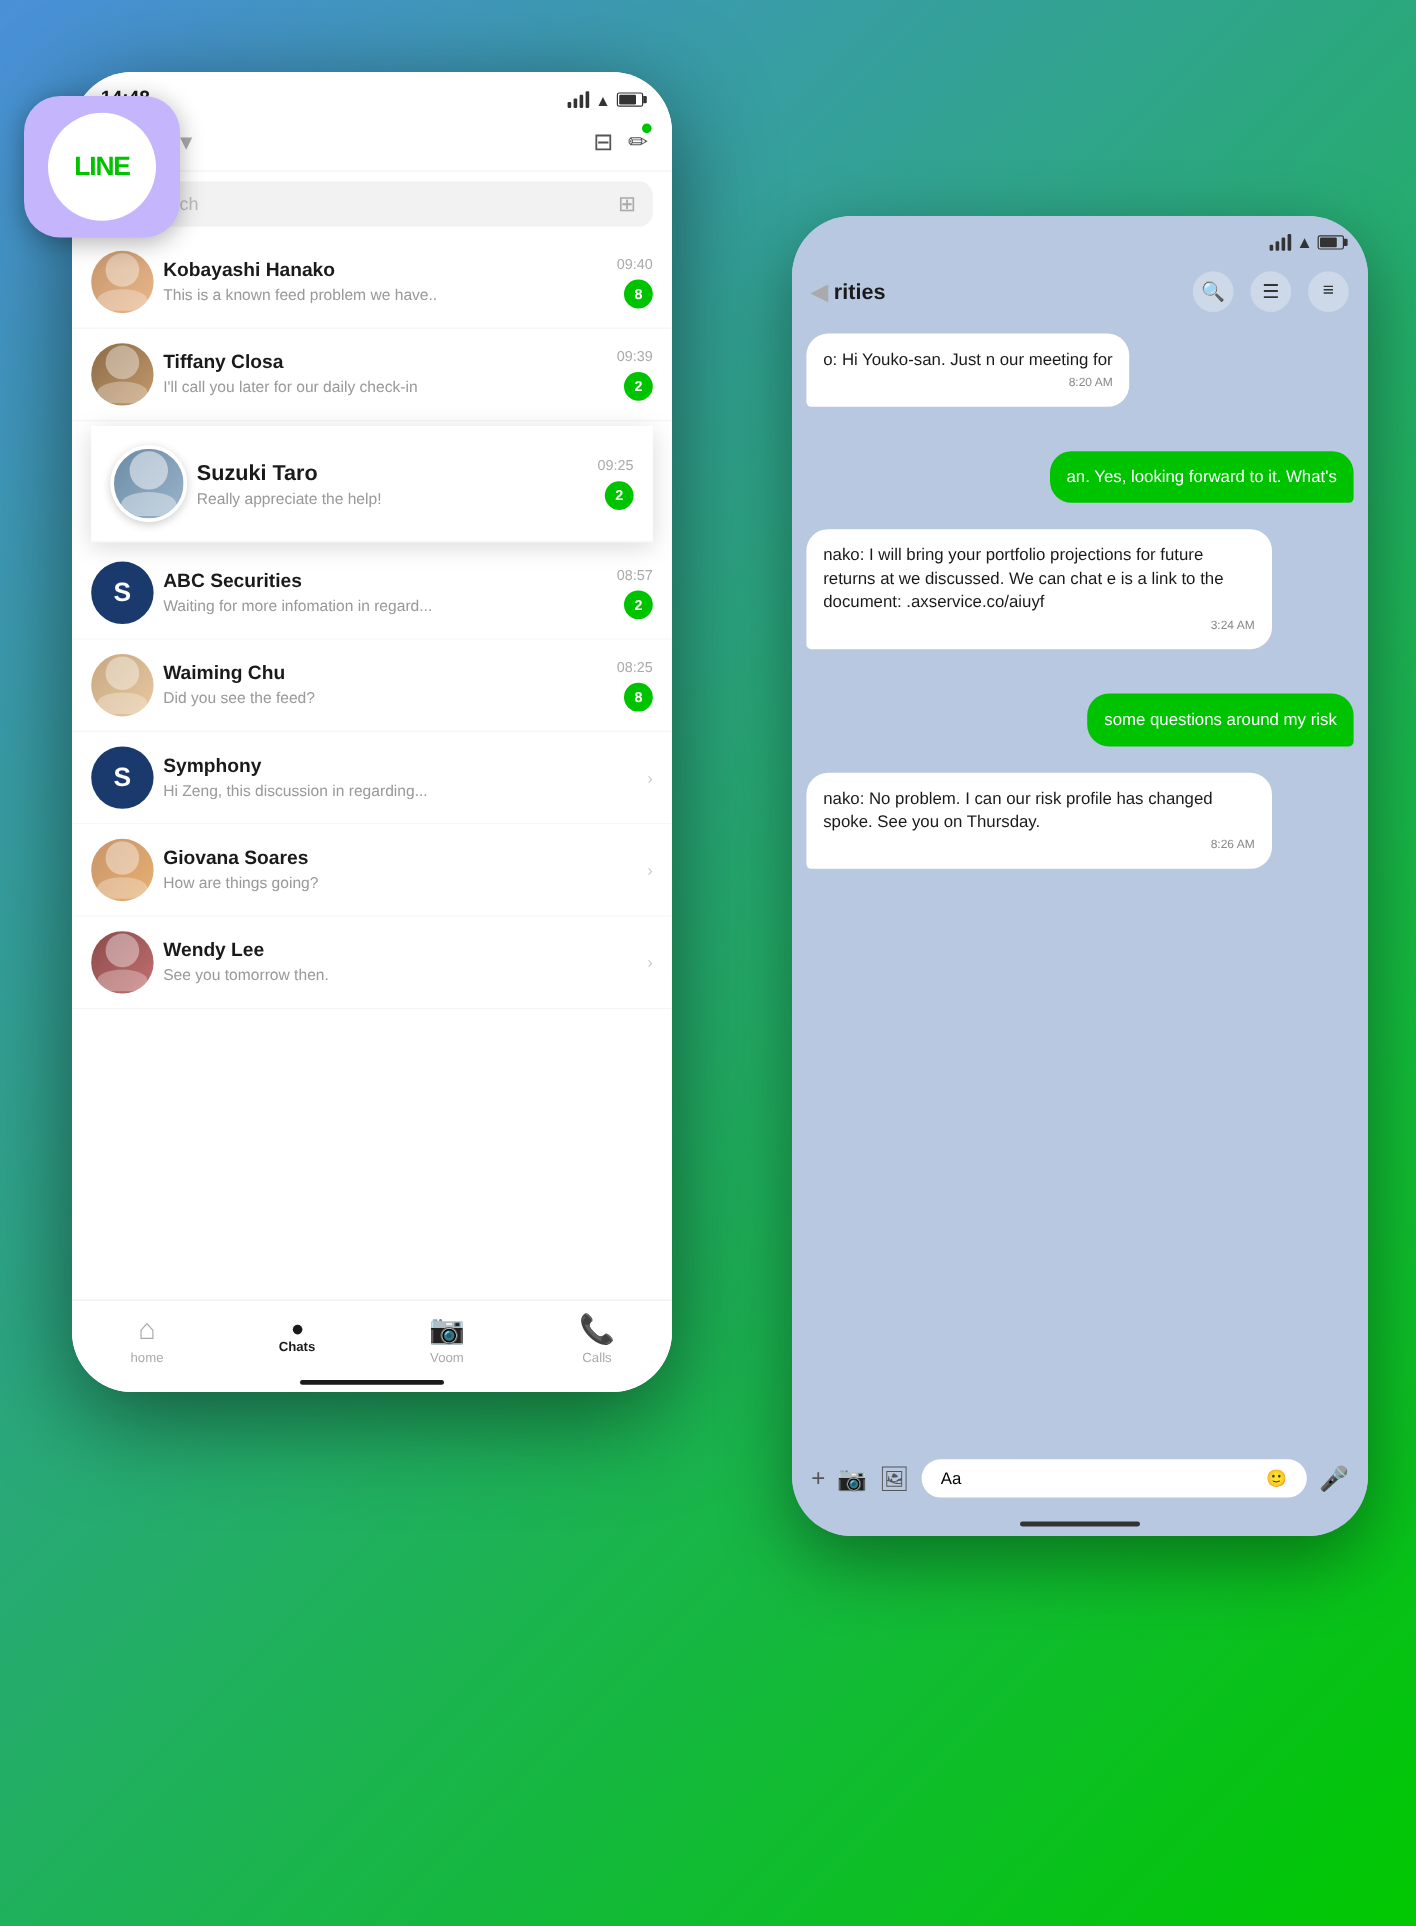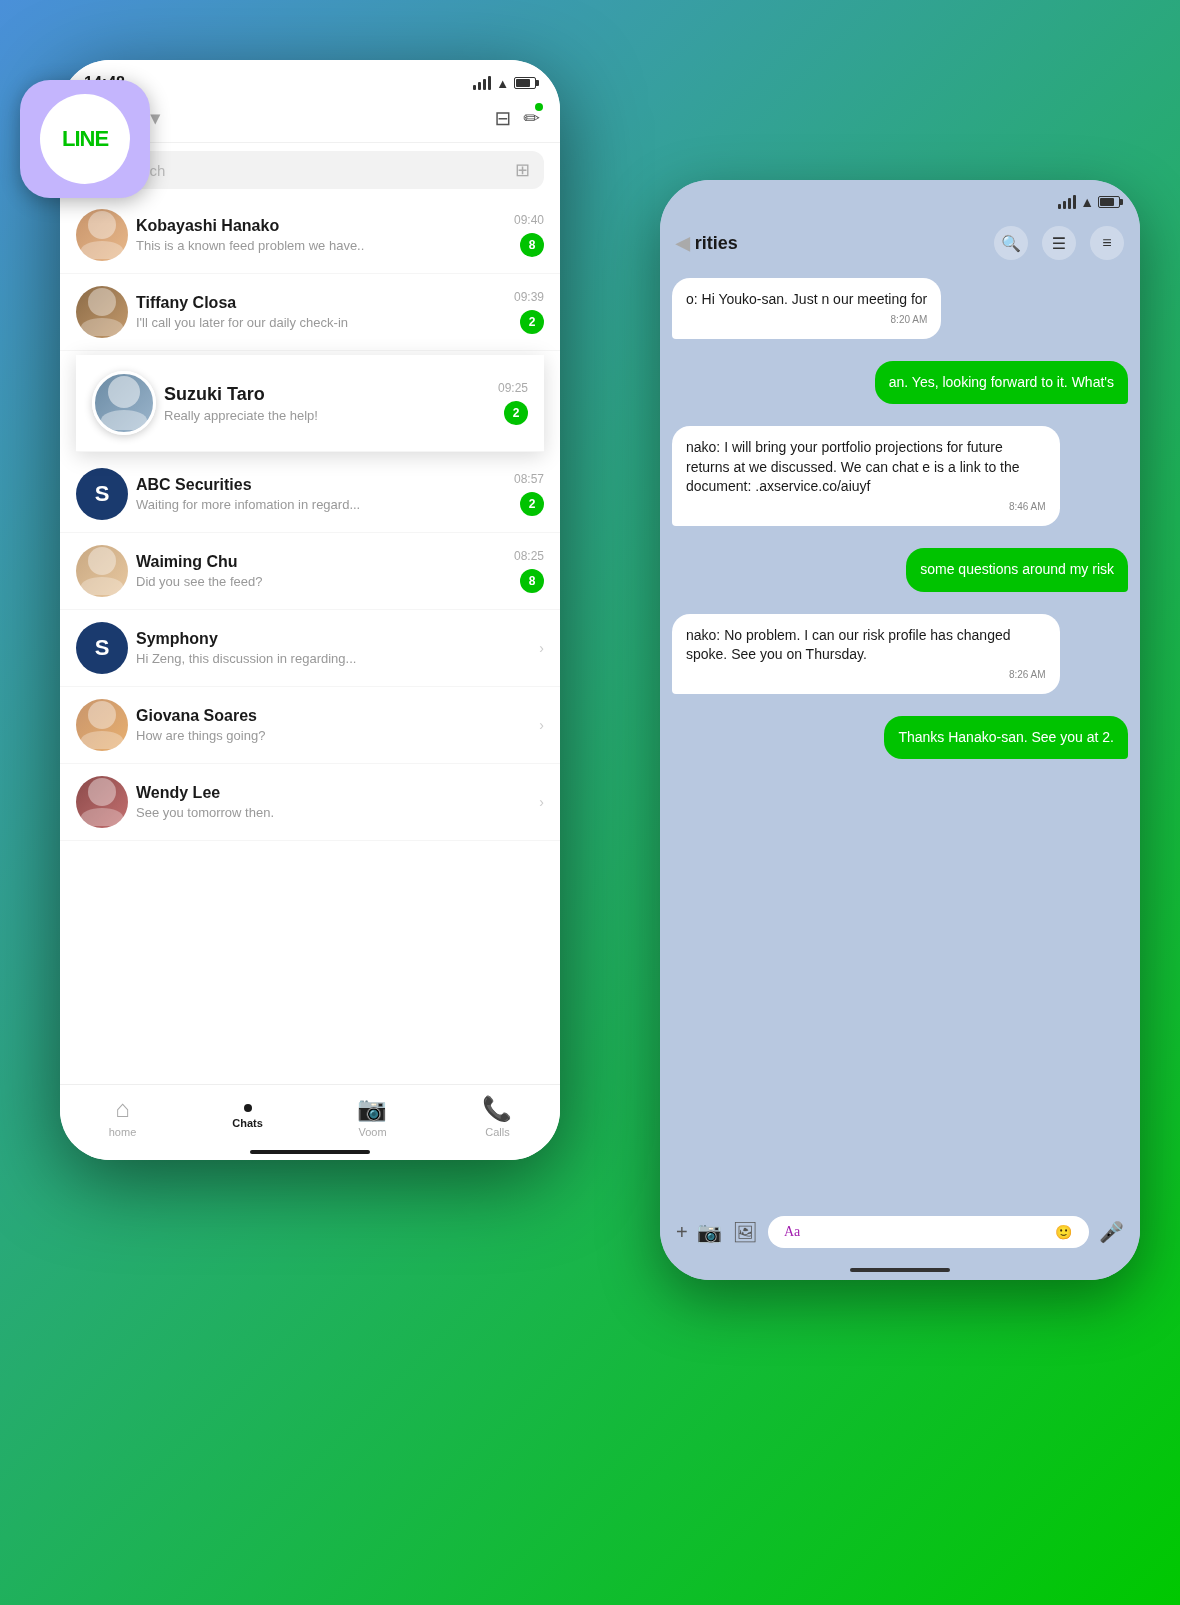--- a/index.html
+++ b/index.html
@@ -123,20 +123,21 @@
     .msg-bubble.received {
       background: white;
       align-self: flex-start;
       border-bottom-left-radius: 4px;
     }
     .msg-bubble.sent {
       background: #00c300;
       align-self: flex-end;
       border-bottom-right-radius: 4px;
       color: white;
+      margin-top: 15px;
     }
     .msg-time {
       font-size: 10px;
       color: #888;
       margin-top: 3px;
       text-align: right;
     }
 
     .phone-bg-input {
       background: #b8c8e0;
@@ -402,40 +403,37 @@
     <div class="chat-messages">
       <div class="msg-bubble received">
         <span>o: Hi Youko-san. Just n our meeting for</span>
         <div class="msg-time">8:20 AM</div>
       </div>
       <div class="msg-bubble sent">
         <span>an. Yes, looking forward to it. What's</span>
       </div>
       <div class="msg-bubble received">
         <span>nako: I will bring your portfolio projections for future returns at we discussed. We can chat e is a link to the document: .axservice.co/aiuyf</span>
-        <div class="msg-time">8:46 AM</div>
+        <div class="msg-time">3:24 AM</div>
       </div>
       <div class="msg-bubble sent">
         <span>some questions around my risk</span>
       </div>
       <div class="msg-bubble received">
         <span>nako: No problem. I can our risk profile has changed spoke. See you on Thursday.</span>
         <div class="msg-time">8:26 AM</div>
-      </div>
-      <div class="msg-bubble sent">
-        <span>Thanks Hanako-san. See you at 2.</span>
       </div>
     </div>
 
     <div class="phone-bg-input">
       <span class="bg-input-icon">+</span>
       <span class="bg-input-icon">📷</span>
       <span class="bg-input-icon">🖼</span>
       <div class="bg-input-field">
-        <span style="color:#a21caf;font-family:Liberation Serif, serif;">Aa</span>
+        <span style="color:#000000;">Aa</span>
         <span>🙂</span>
       </div>
       <span class="bg-input-icon">🎤</span>
     </div>
     <div class="bg-home-indicator">
       <div class="bg-home-bar"></div>
     </div>
   </div>
 </div>
 

